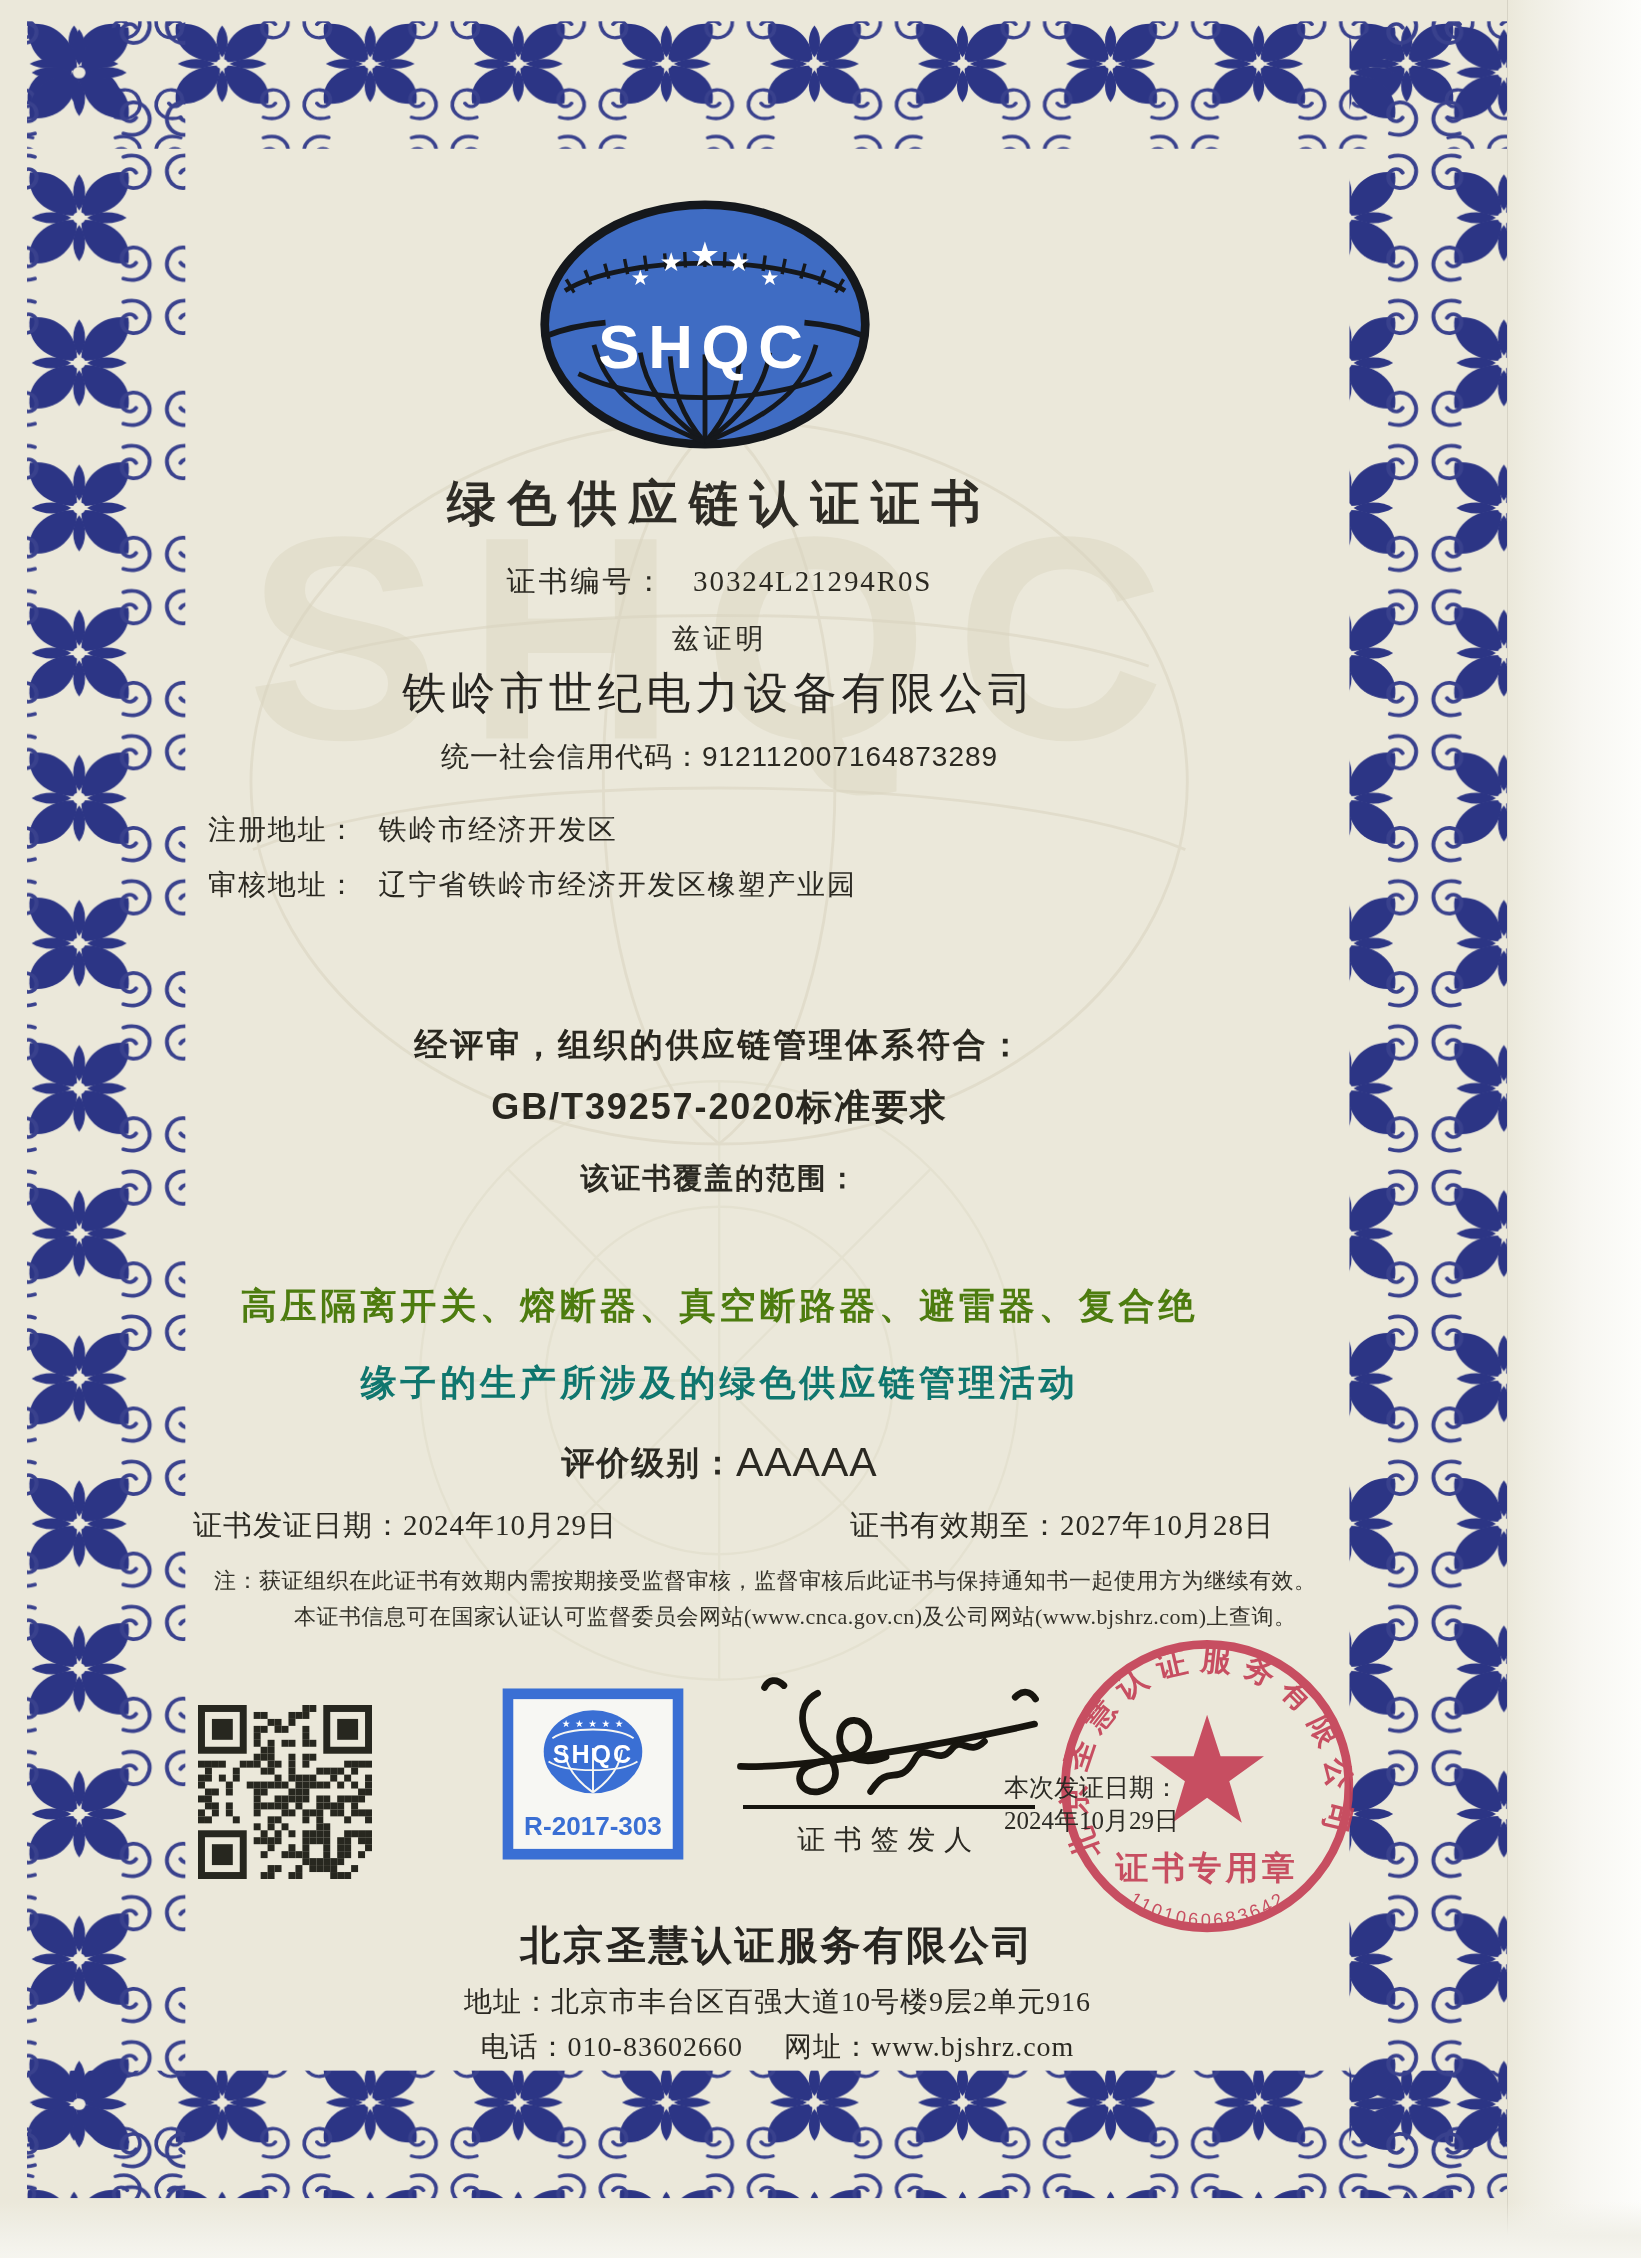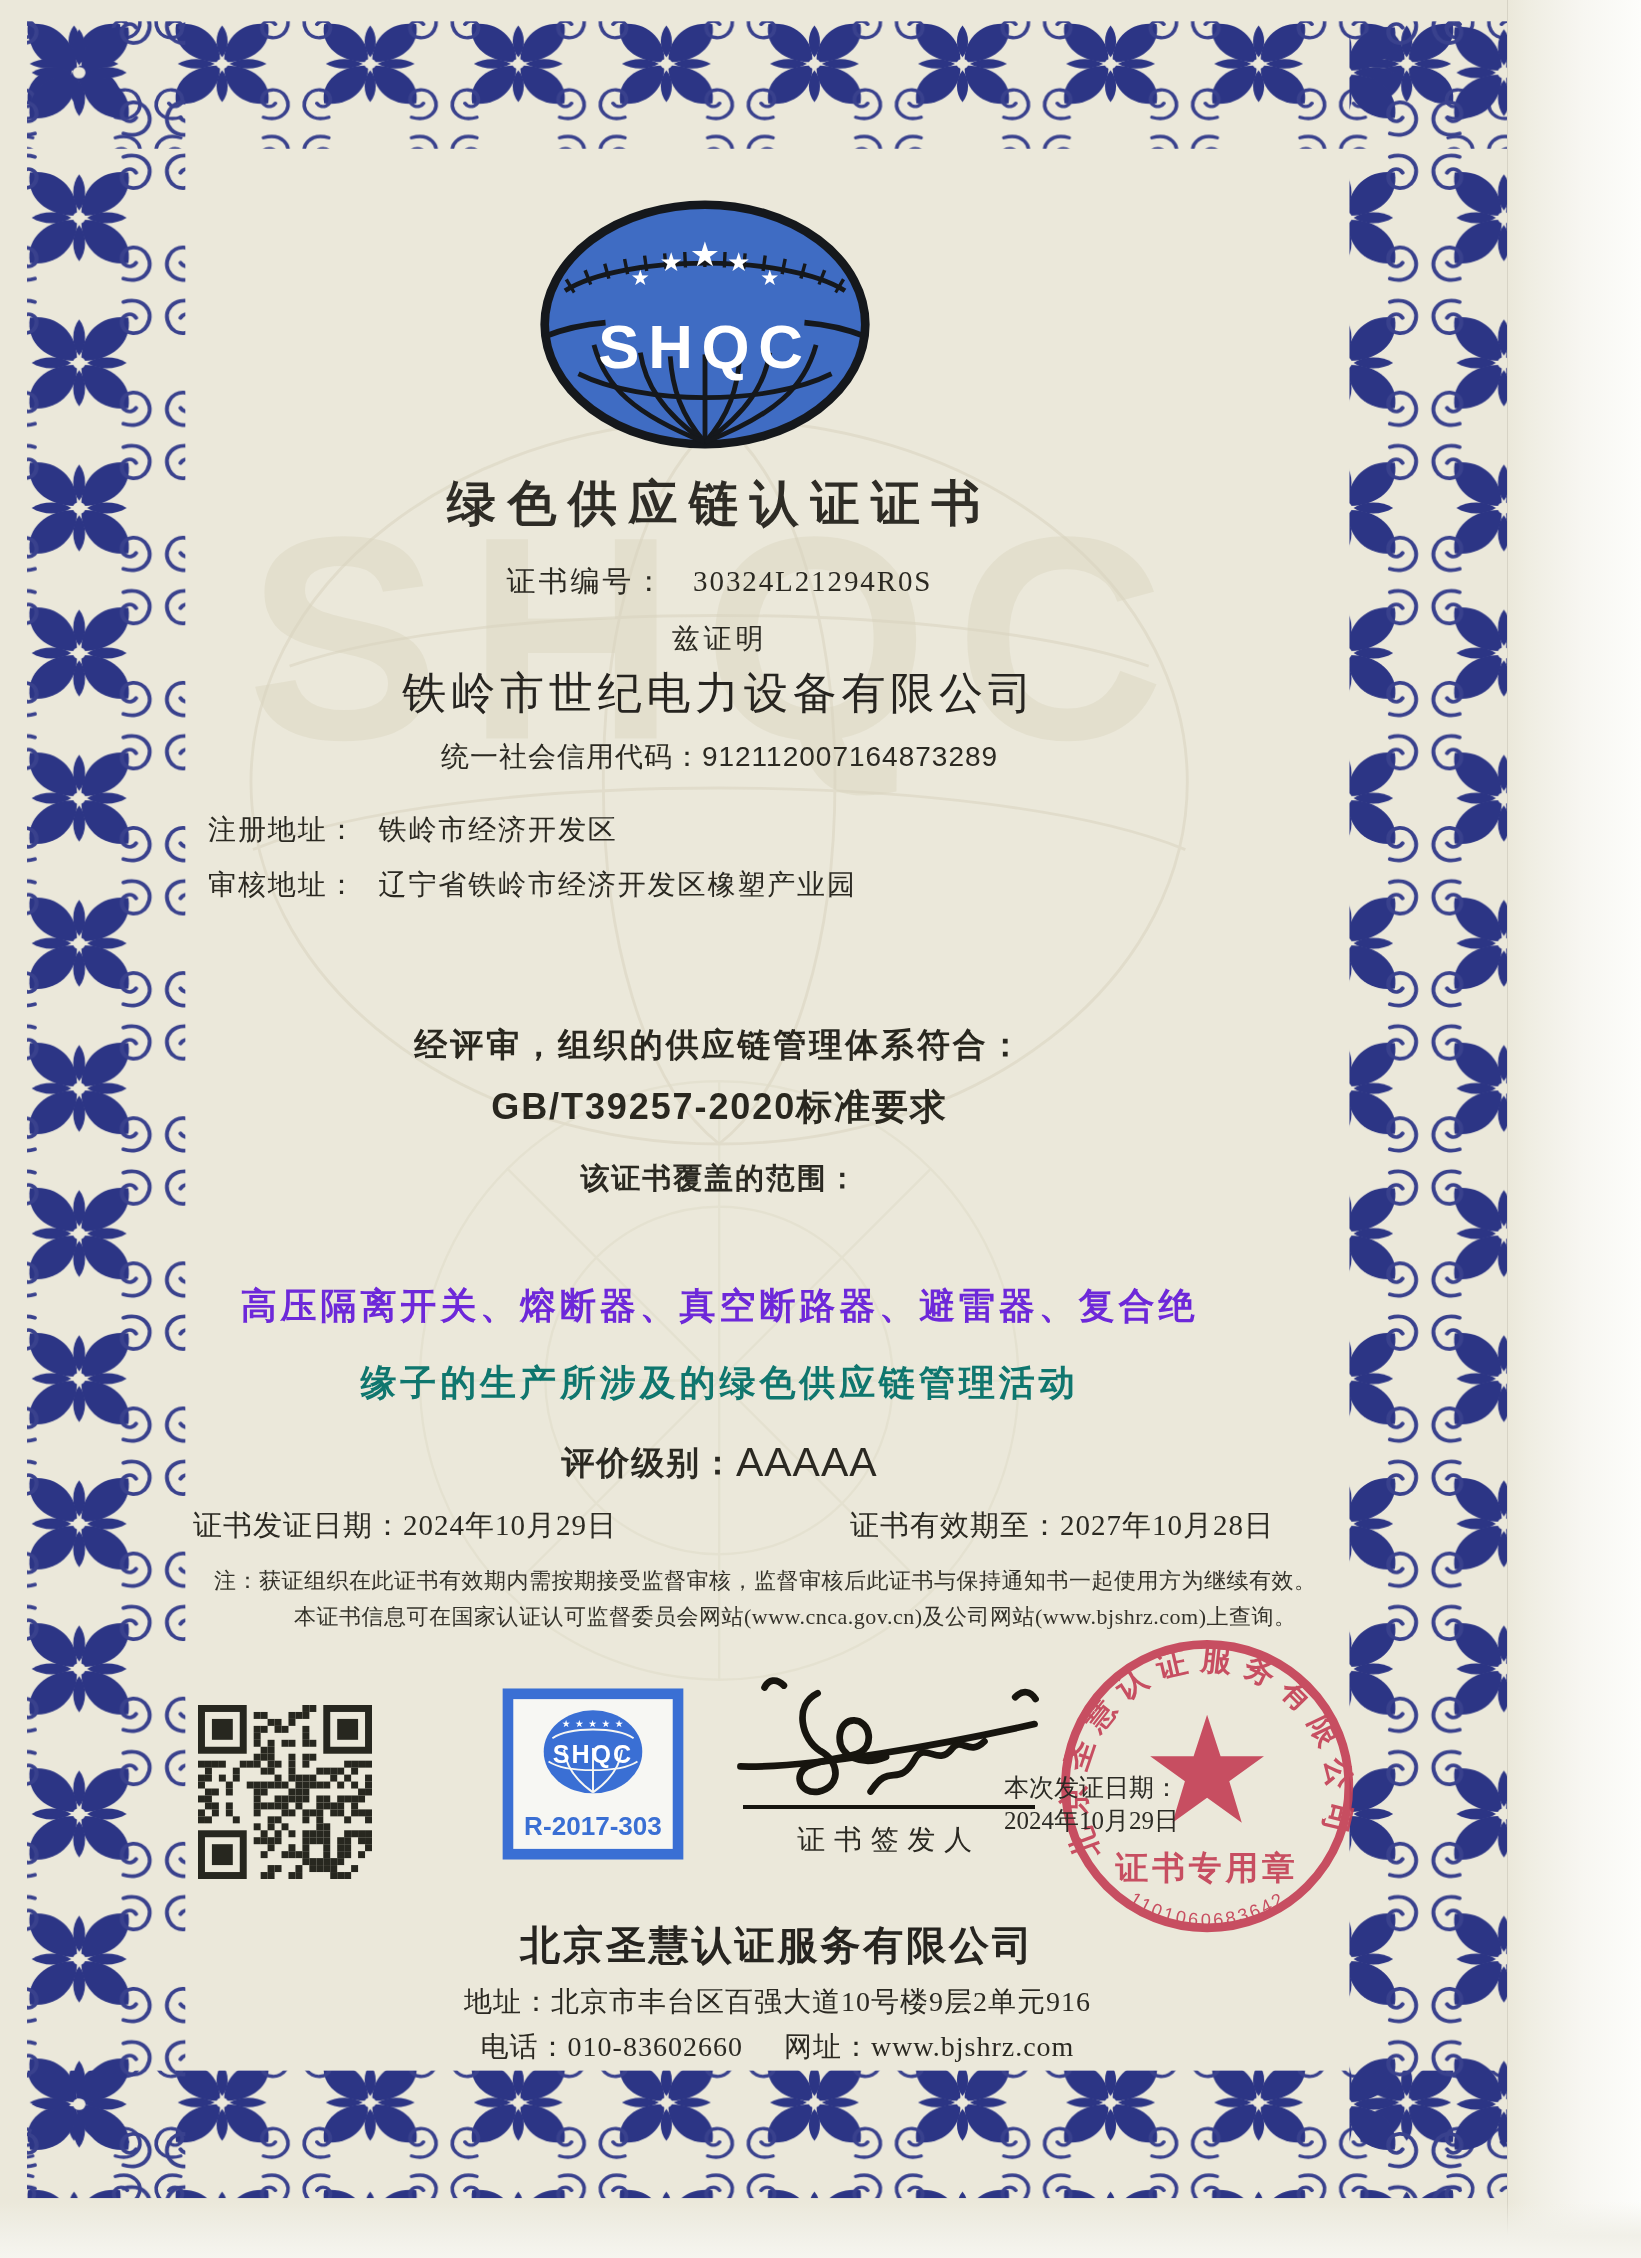--- a/index.html
+++ b/index.html
@@ -20,21 +20,21 @@
   .t-attest{top:620px;font-size:28px;letter-spacing:3.9px;}
   .t-company{top:664px;font-size:44px;font-weight:normal;letter-spacing:4.8px;color:#262420;}
   .t-credit{top:738px;font-size:28px;letter-spacing:1px;}
   .t-credit .val{font-family:"Liberation Sans",sans-serif;letter-spacing:1px;}
   .t-addr1{left:208px;top:811px;font-size:28px;letter-spacing:1.9px;}
   .t-addr2{left:208px;top:866px;font-size:28px;letter-spacing:1.9px;}
   .addr-val{margin-left:21px;}
   .t-conf1{top:1023px;font-size:33px;font-weight:bold;letter-spacing:2.9px;color:#29271f;}
   .t-conf2{top:1083px;font-size:36px;font-weight:bold;letter-spacing:1.9px;color:#29271f;}
   .t-scopelab{top:1159px;font-size:29px;font-weight:bold;letter-spacing:1.9px;}
-  .t-scope1{top:1282px;font-size:36px;font-weight:bold;letter-spacing:3.9px;color:#6d28d9;}
+  .t-scope1{top:1282px;font-size:36px;font-weight:bold;letter-spacing:3.9px;color:#4d7c0f;}
   .t-scope2{top:1359px;font-size:36px;font-weight:bold;letter-spacing:3.9px;color:#0f766e;}
   .t-rating{top:1439px;font-size:33px;font-weight:bold;letter-spacing:1.9px;}
   .t-rating .val{font-family:"Liberation Sans",sans-serif;font-size:41px;font-weight:400;letter-spacing:1px;vertical-align:-1.9px;}
   .t-date-l{left:193px;top:1506px;font-size:29px;letter-spacing:1px;}
   .t-date-r{left:850px;top:1506px;font-size:29px;letter-spacing:1px;}
   .t-note1{left:214px;top:1566px;font-size:22px;letter-spacing:0.5px;color:#34322a;}
   .t-note2{left:249px;top:1602px;font-size:22px;letter-spacing:0.5px;color:#34322a;margin-left:45px;}
 
   .sig-line{left:743px;top:1805px;width:292px;height:0;border-bottom:4.8px solid #17150f;}
   .sig-label{left:743px;top:1821px;width:292px;text-align:center;font-size:28px;letter-spacing:8.7px;}

